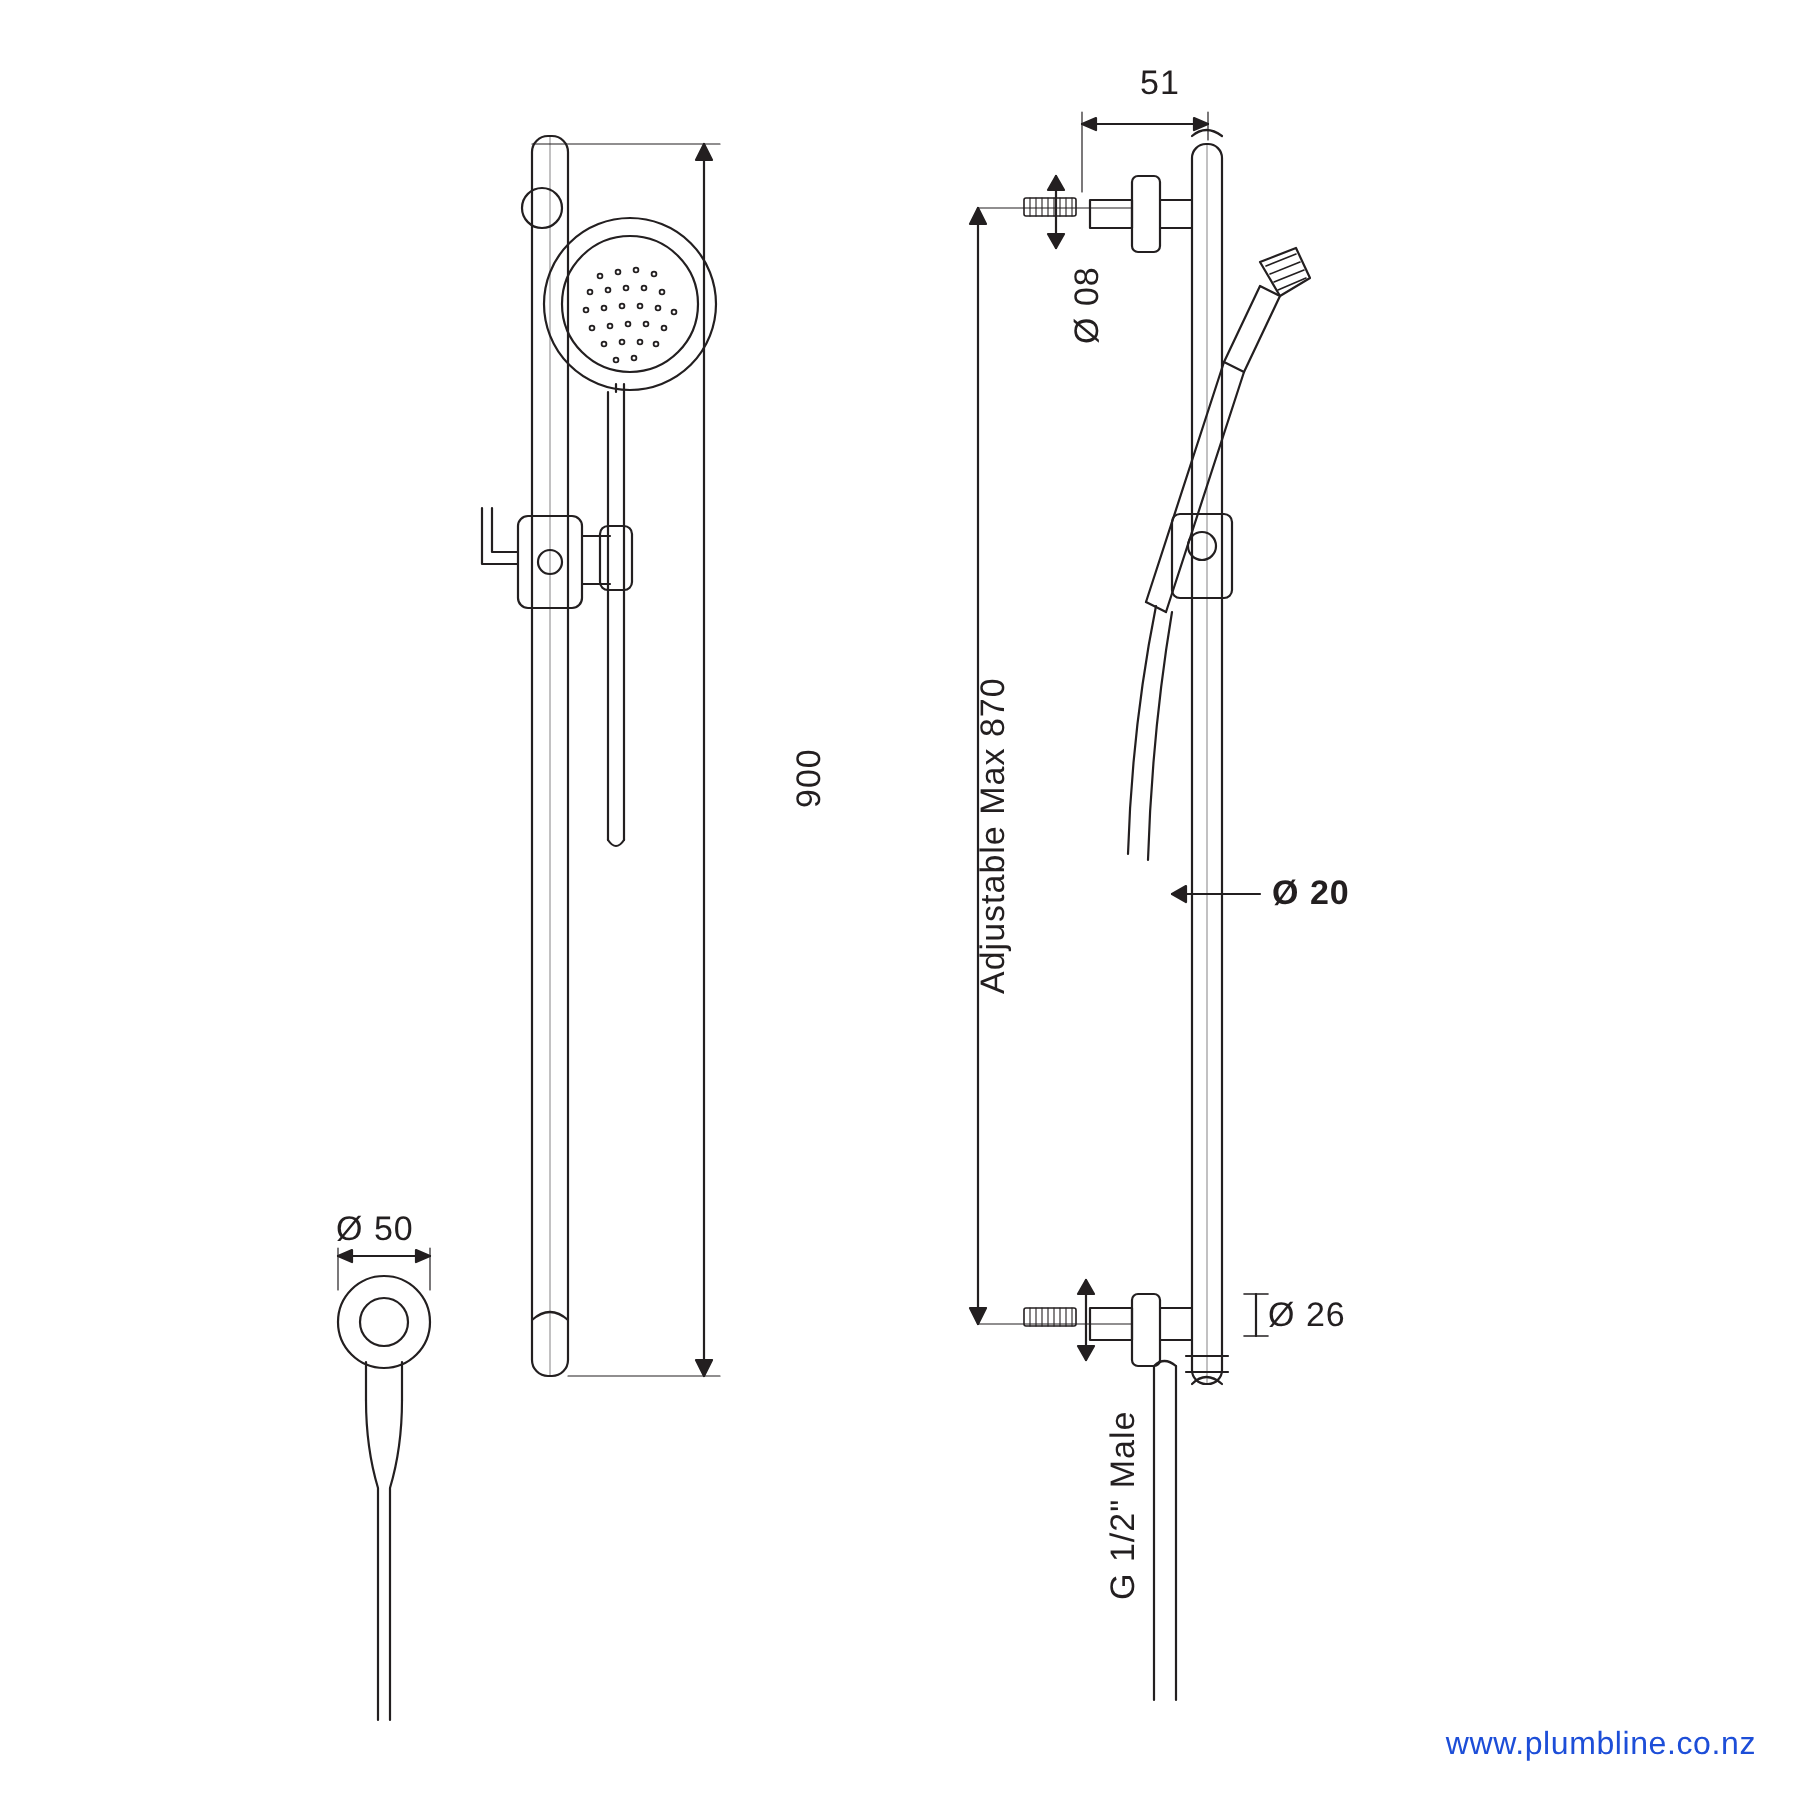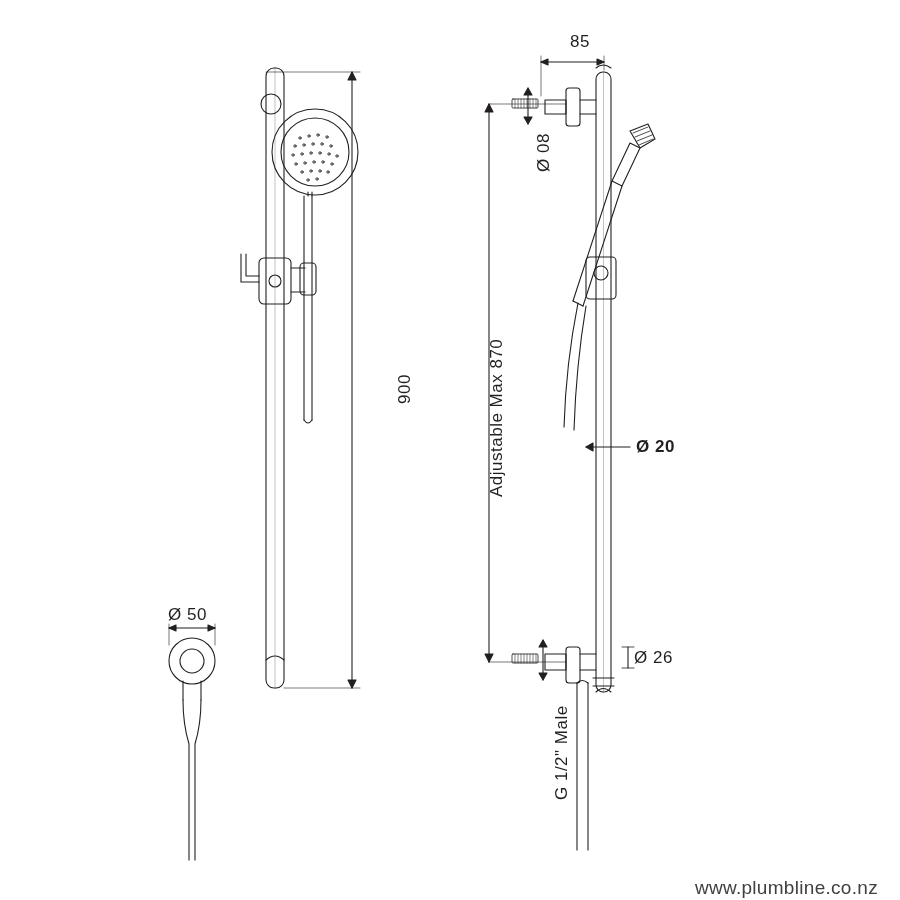--- a/index.html
+++ b/index.html
@@ -29,24 +29,24 @@
     color: #231f20;
     white-space: nowrap;
   }
   .vert {
     transform-origin: 0 0;
     transform: rotate(-90deg);
   }
   #footer-url {
     position: absolute;
     right: 22px;
-    bottom: 1px;
-    font-size: 19px;
+    bottom: 18px;
+    font-size: 16px;
     letter-spacing: 0.3px;
-    color: #404040;
+    color: #1d4ed8;
     white-space: nowrap;
   }
 </style>
 </head>
 <body>
 
 <svg id="sheet" viewBox="0 0 900 900">
   <g fill="none" stroke="#231f20" stroke-width="1.1" stroke-linecap="round" stroke-linejoin="round">
 
     <g>
@@ -233,21 +233,21 @@
 
       <g>
         <line x1="628" y1="647" x2="628" y2="668"></line>
         <line x1="622" y1="647" x2="634" y2="647" stroke-width="0.8"></line>
         <line x1="622" y1="668" x2="634" y2="668" stroke-width="0.8"></line>
       </g>
     </g>
   </g>
 </svg>
 
-<div class="dim-label" style="left:570px; top:32px;">85</div>
+<div class="dim-label" style="left:570px; top:32px;">51</div>
 
 <div class="dim-label vert" style="left:534px; top:172px;">Ø 08</div>
 
 <div class="dim-label vert" style="left:487px; top:497px;">Adjustable Max 870</div>
 
 <div class="dim-label vert" style="left:395px; top:404px;">900</div>
 
 <div class="dim-label" style="left:168px; top:605px;">Ø 50</div>
 
 <div class="dim-label" style="left:636px; top:437px;font-weight:bold;">Ø 20</div>

